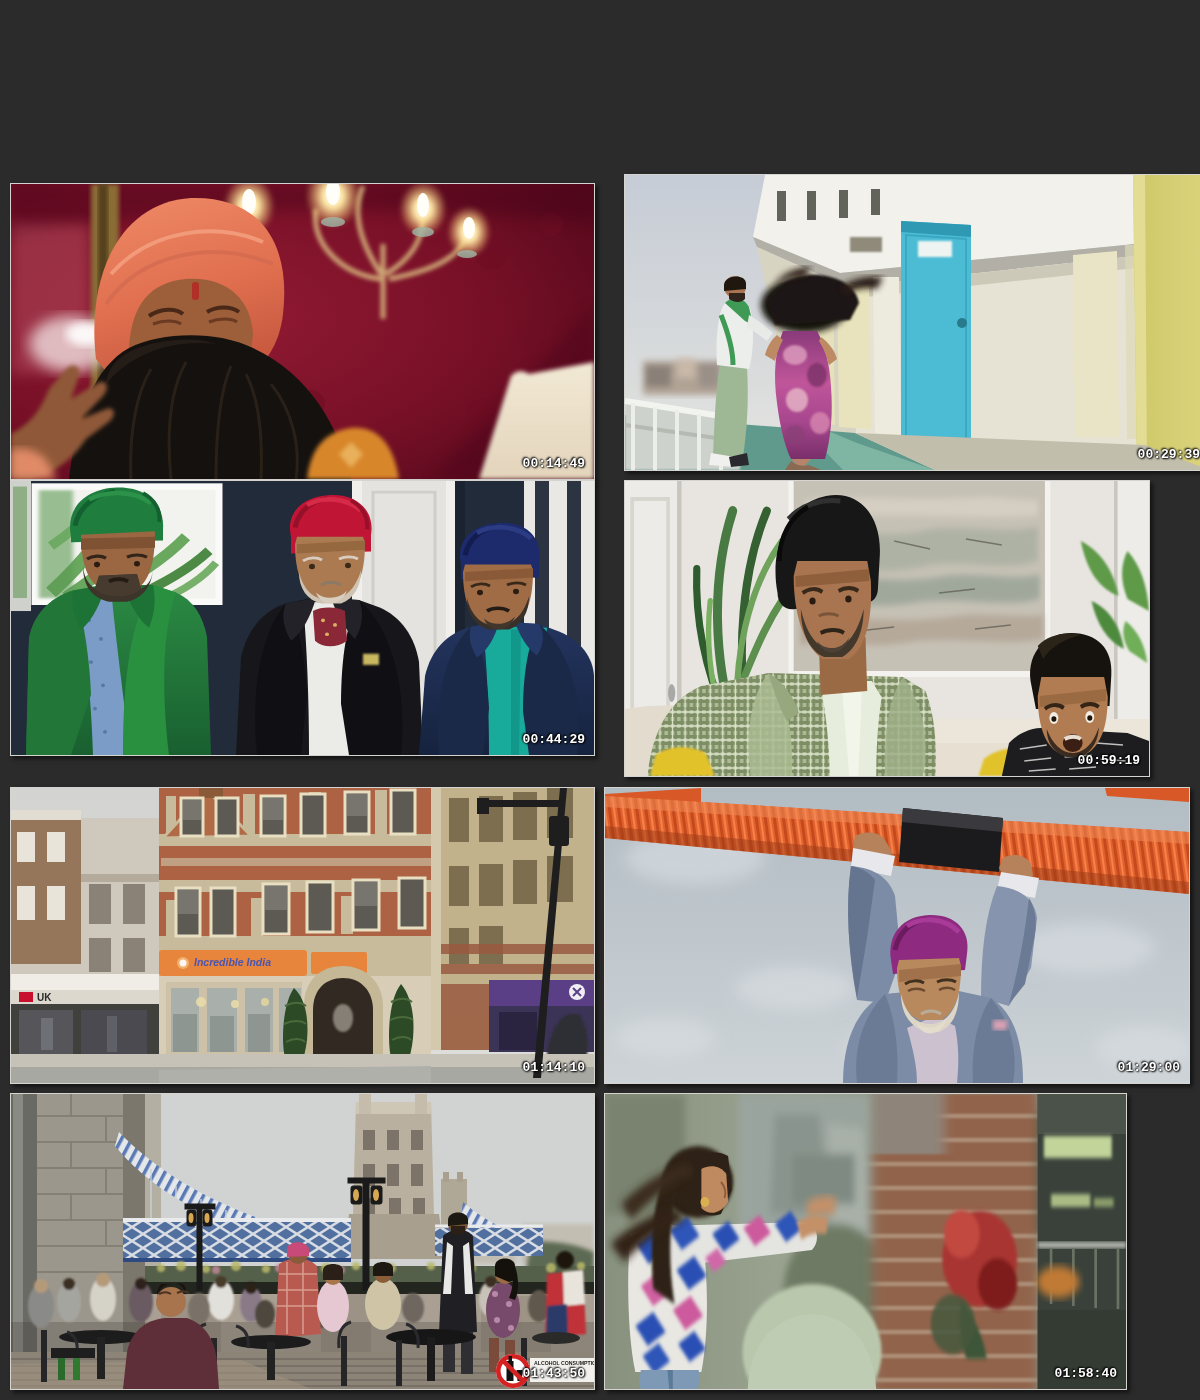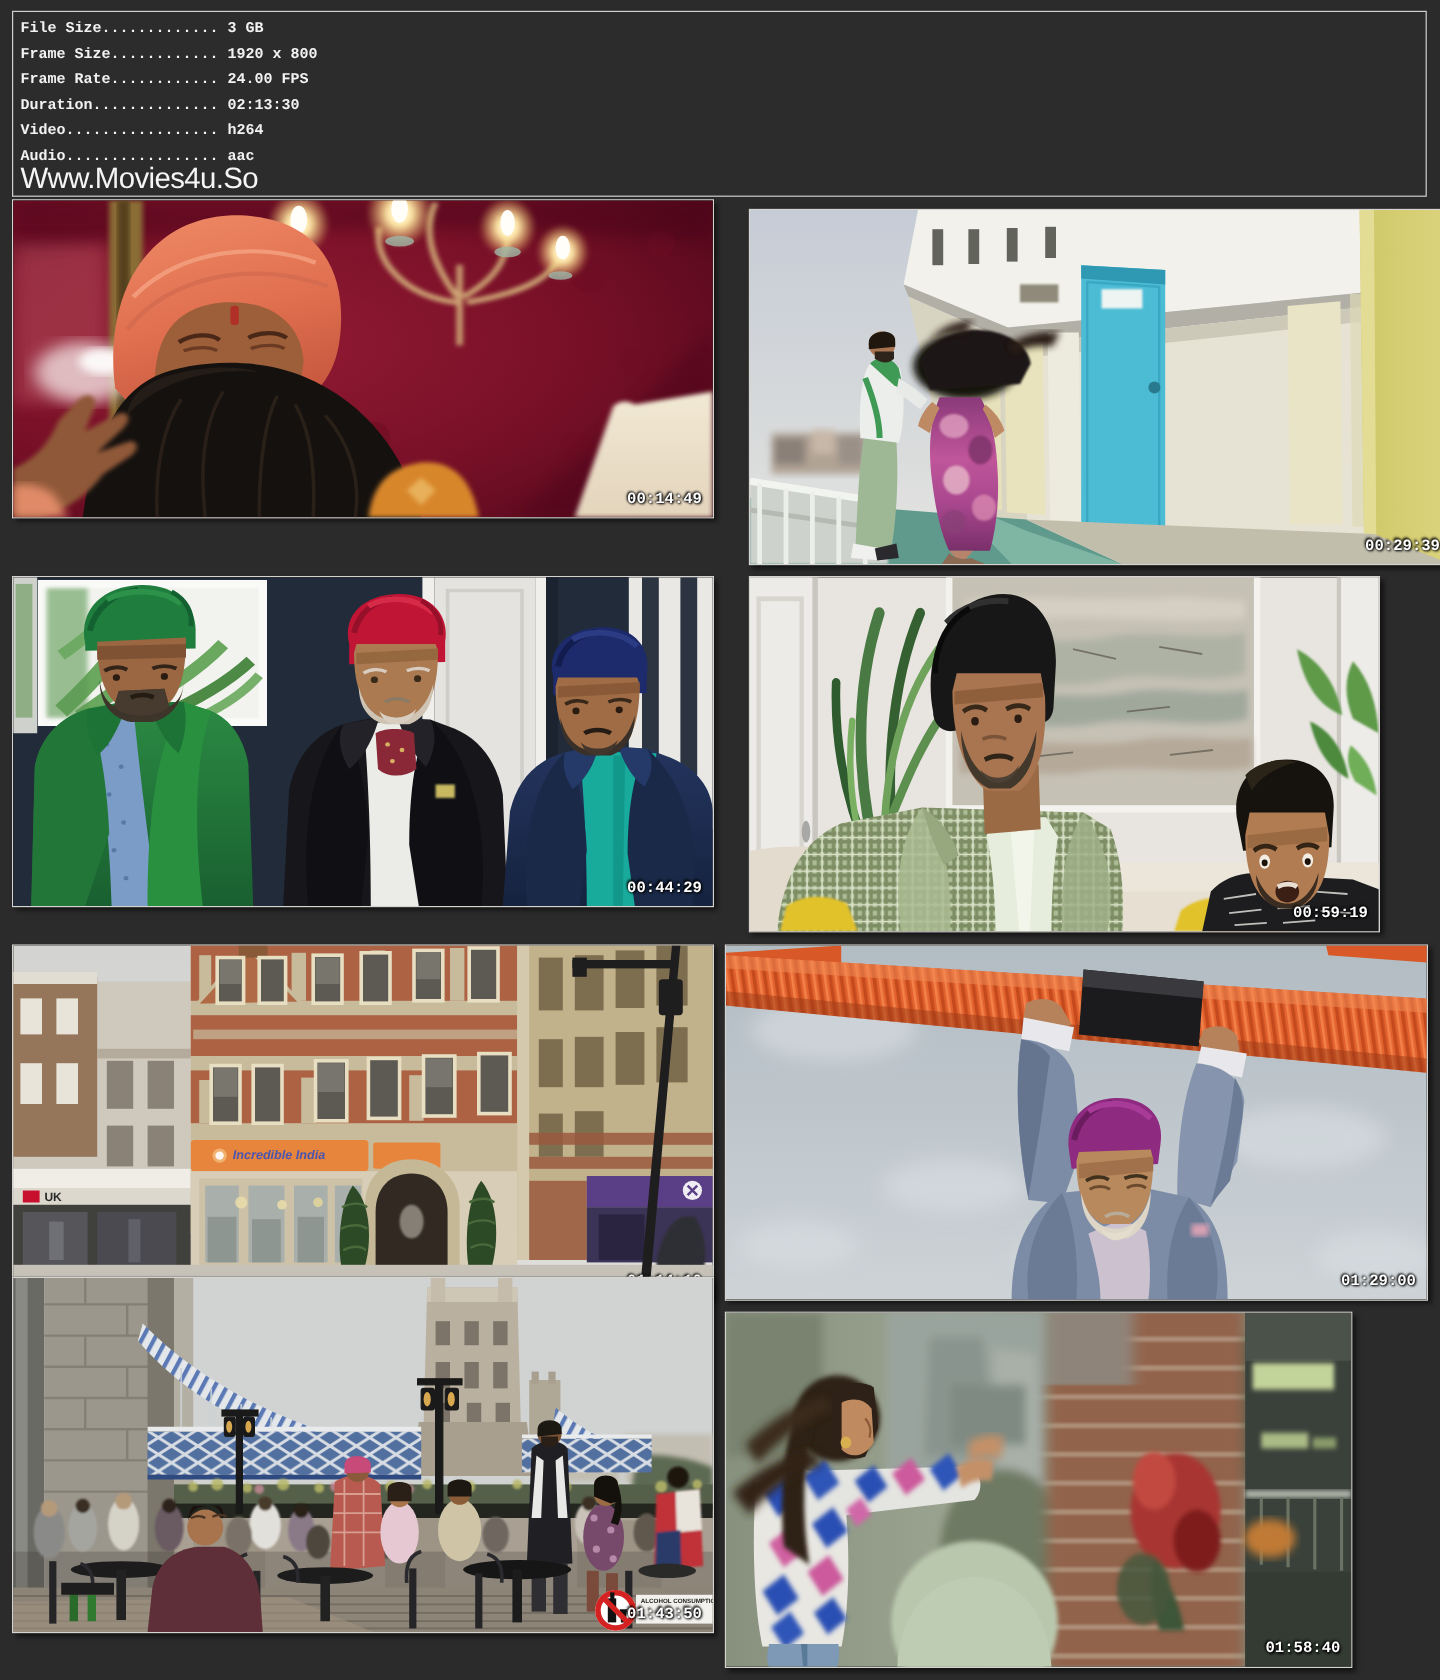--- a/index.html
+++ b/index.html
@@ -5,31 +5,22 @@
   #page{position:relative;width:1200px;height:1400px;background:#2b2b2b;overflow:hidden;}
   #hdr{position:absolute;left:10px;top:9px;width:1179px;height:155px;border:1px solid #cfcfcf;box-sizing:border-box;background:#2c2c2c;}
   #hdr pre{margin:0;position:absolute;left:6px;top:4px;font:bold 12.5px/21.2px "Liberation Mono",monospace;color:#f2f2f2;}
   #site{position:absolute;left:6px;top:128px;font:24.5px/24px "Liberation Sans",sans-serif;letter-spacing:-0.5px;color:#f5f5f5;}
   .shot{position:absolute;box-sizing:border-box;border:1px solid #d6d4d0;background:#000;box-shadow:3px 3px 4px rgba(0,0,0,.55);}
   .shot svg{display:block;width:100%;height:100%;}
   .ts{position:absolute;right:9px;bottom:8px;font:bold 13px "Liberation Mono",monospace;color:#fff;text-shadow:0 0 2px #000,1px 1px 2px #000,-1px -1px 2px #000;}
 </style></head>
 <body>
 <div id="page">
-  <div id="hdr">
-    <pre>File Size............. 3 GB
-Frame Size............ 1920 x 800
-Frame Rate............ 24.00 FPS
-Duration.............. 02:13:30
-Video................. h264
-Audio................. aac</pre>
-    <div id="site">Www.Movies4u.So</div>
-  </div>
 
-  <div class="shot" id="s1" style="left:10px;top:166px;width:585px;height:266px">
+  <div class="shot" id="s1" style="left:10px;top:183px;width:585px;height:297px">
     <svg viewBox="0 0 583 295" preserveAspectRatio="none">
       <defs>
         <radialGradient id="g1bg" cx="35%" cy="45%" r="85%">
           <stop offset="0" stop-color="#921a33"></stop>
             <stop offset=".55" stop-color="#771027"></stop>
             <stop offset="1" stop-color="#4e071a"></stop>
         </radialGradient>
         <radialGradient id="g1fl" cx="50%" cy="50%" r="50%">
           <stop offset="0" stop-color="#fffdf2"></stop>
             <stop offset=".35" stop-color="#ffe9a8"></stop>
@@ -667,21 +658,21 @@
         <path d="M303,203 C308,200 315,200 320,203" stroke="#6b4a2e" stroke-width="2.5" fill="none"></path>
         <path d="M334,202 C339,199 346,199 350,202" stroke="#6b4a2e" stroke-width="2.5" fill="none"></path>
         <path d="M296,206 C296,226 306,240 322,244 L334,244 C348,238 354,224 354,204 C350,226 338,236 325,236 C310,236 300,224 296,206 Z" fill="#ddd5c6"></path>
         <path d="M316,226 C322,222 330,222 336,226" stroke="#b8ac98" stroke-width="3" fill="none"></path>
         <path d="M312,234 C318,242 334,242 342,230 C336,250 316,250 312,234 Z" fill="#e4dccc"></path>
       </g>
     </svg>
     <div class="ts">01:29:00</div>
   </div>
 
-  <div class="shot" id="s7" style="left:10px;top:1064px;width:585px;height:297px">
+  <div class="shot" id="s7" style="left:10px;top:1093px;width:585px;height:297px">
     <svg viewBox="0 0 583 295" preserveAspectRatio="none">
       <defs>
         <filter id="b1s7">
             <feGaussianBlur stdDeviation="1"></feGaussianBlur>
           </filter>
         <filter id="b2s7">
             <feGaussianBlur stdDeviation="2"></feGaussianBlur>
           </filter>
         <pattern id="p7x" width="22" height="14" patternUnits="userSpaceOnUse">
           <rect width="22" height="14" fill="#52709f"></rect>

